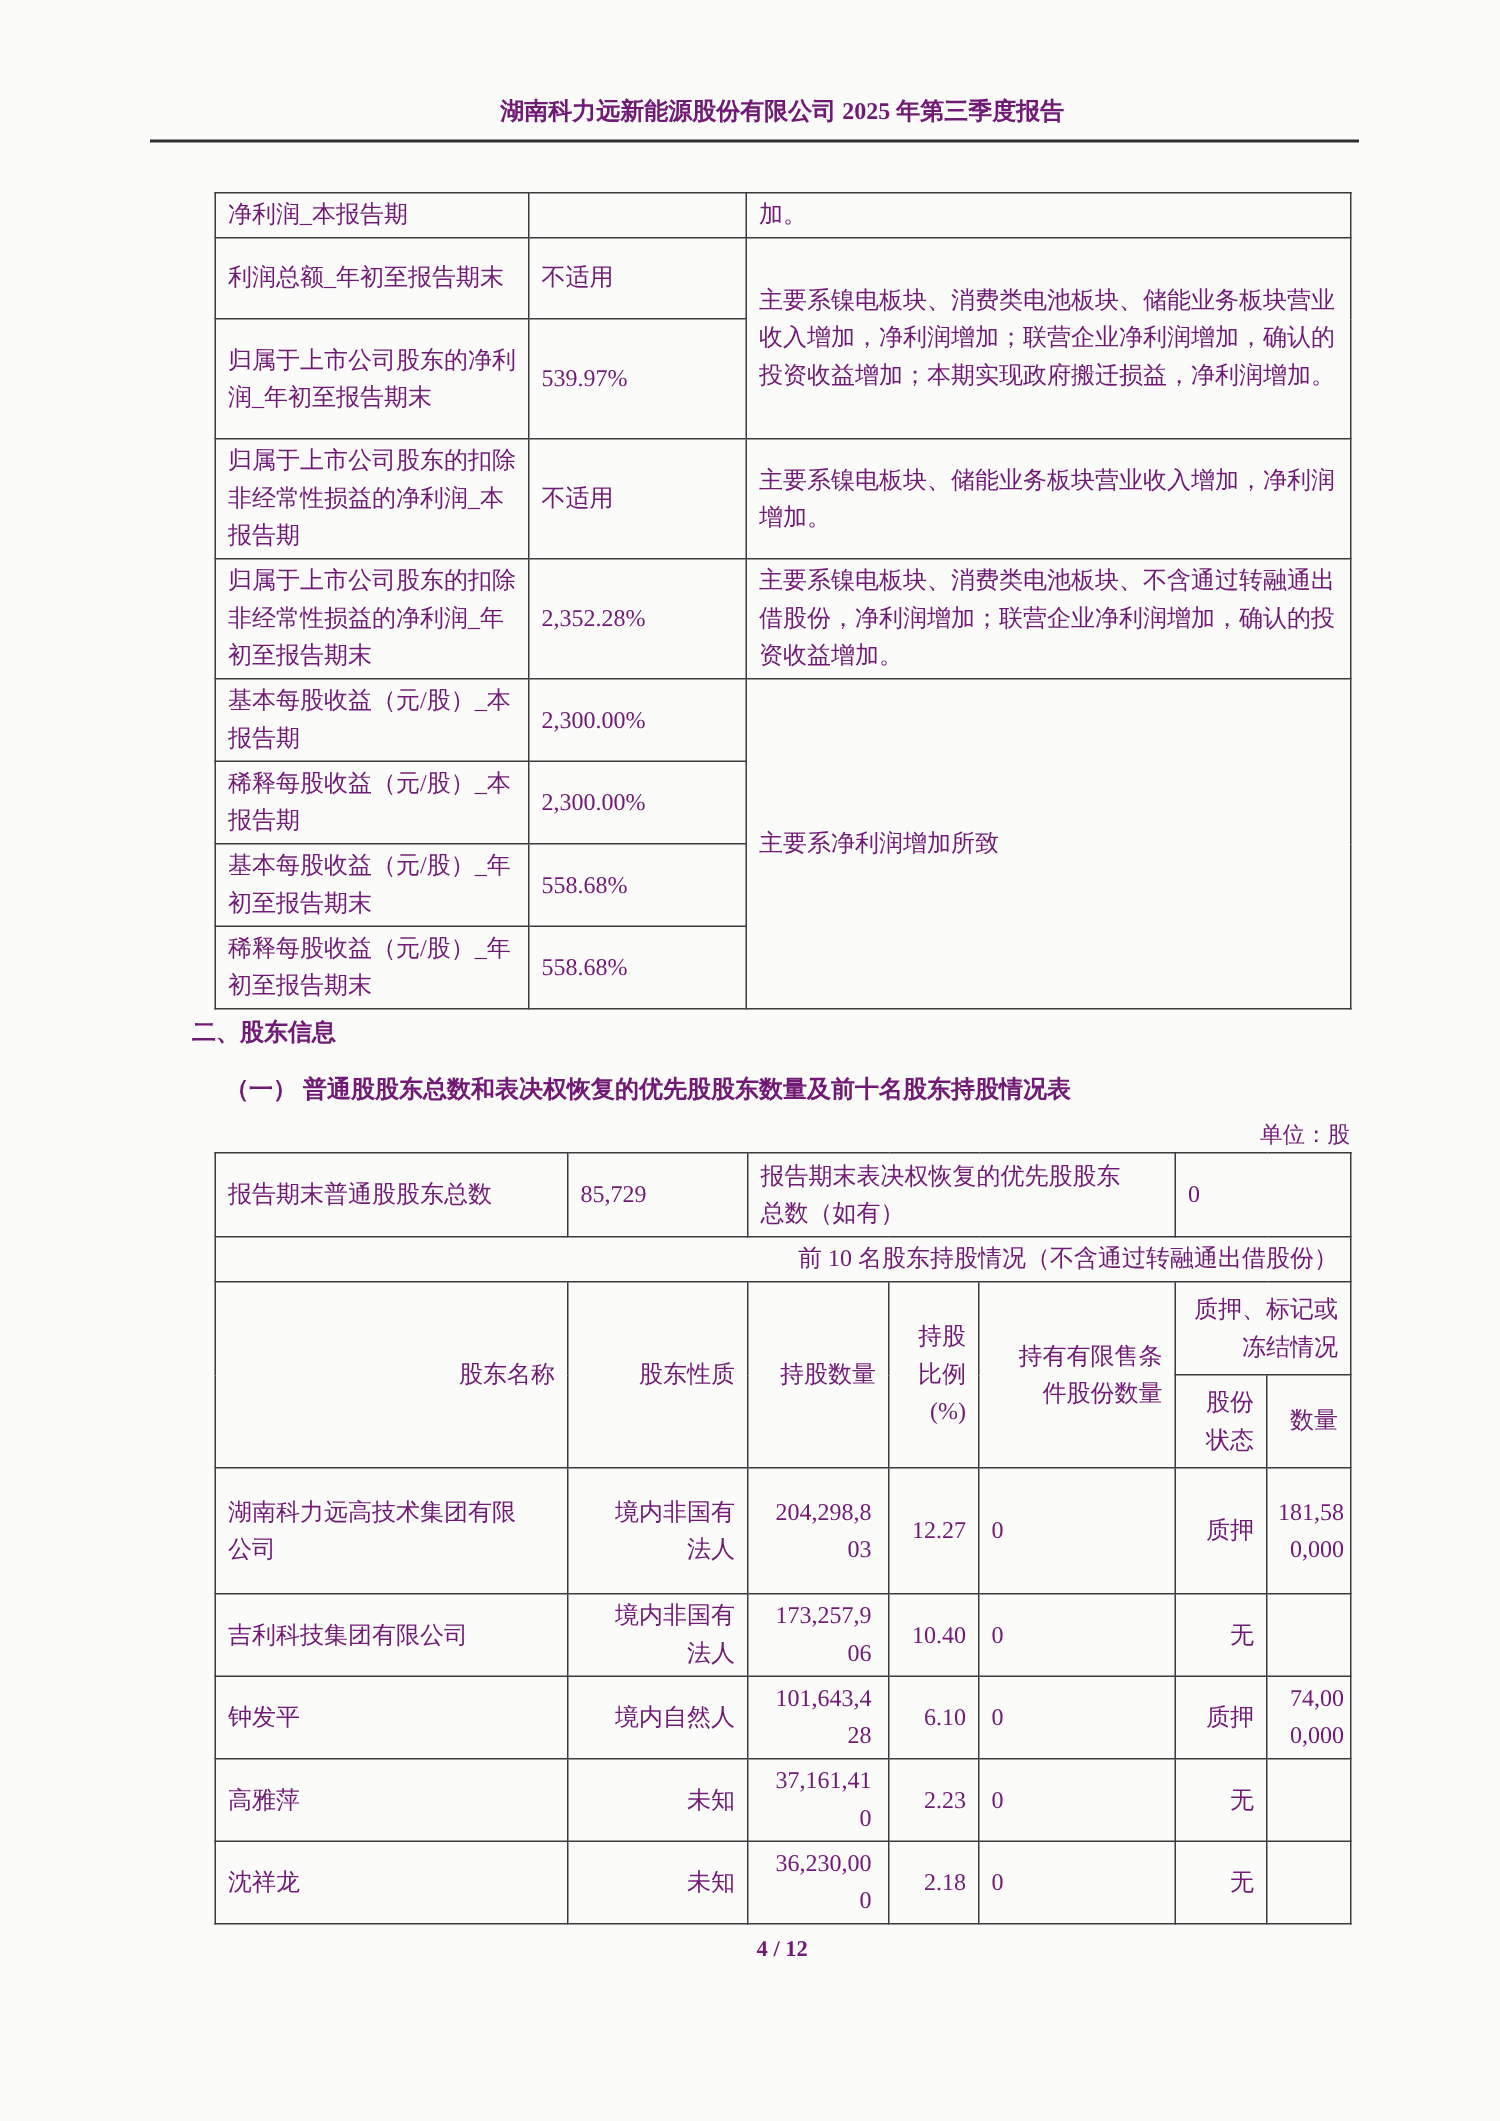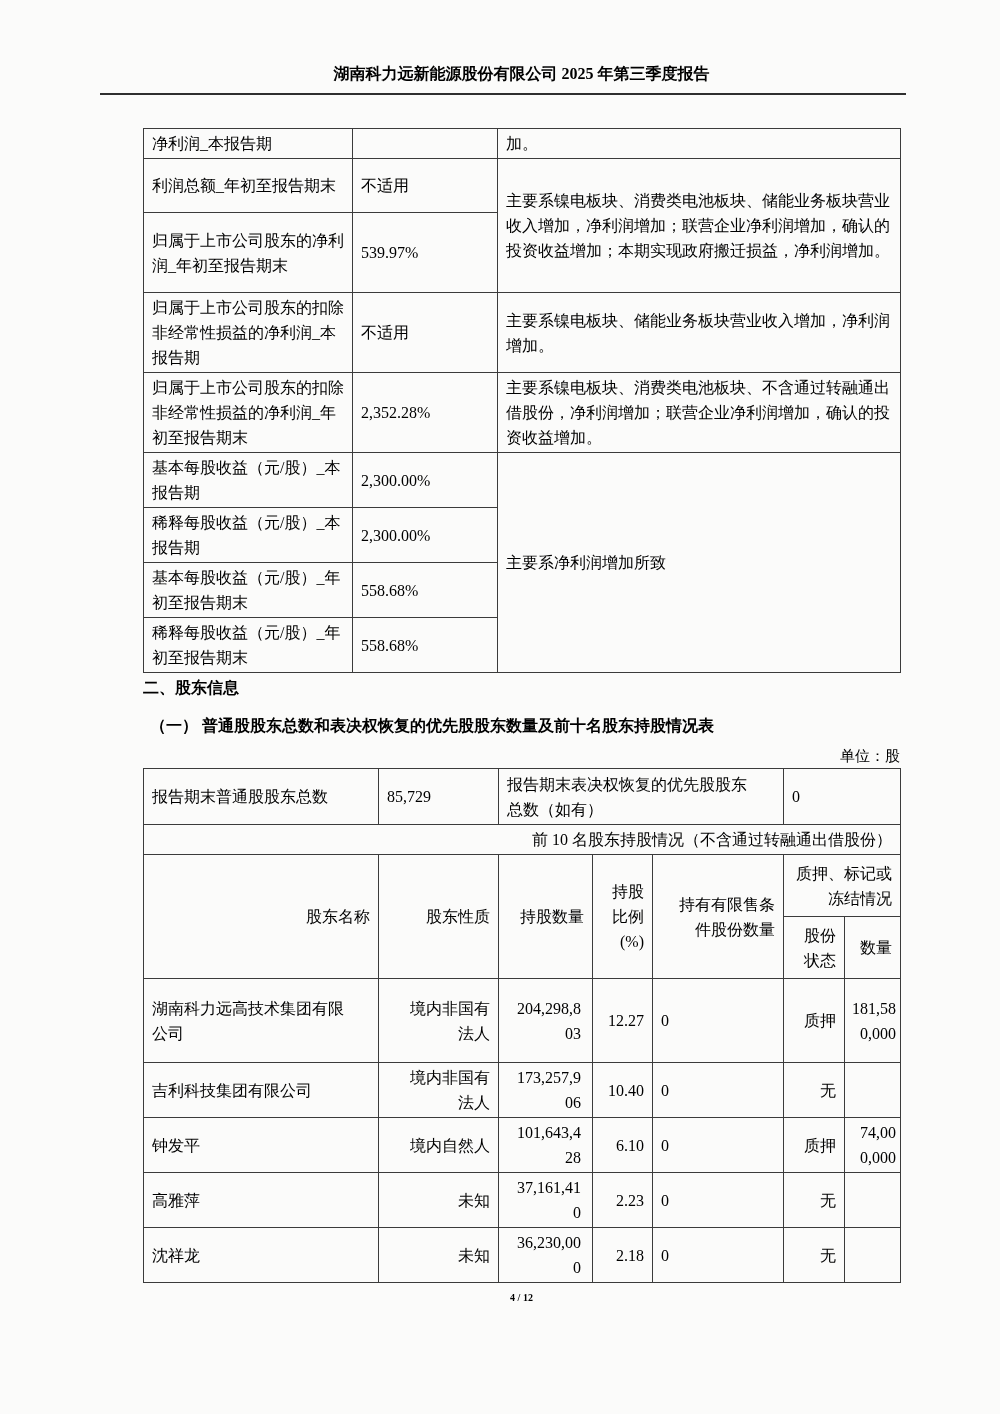--- a/index.html
+++ b/index.html
@@ -2,21 +2,21 @@
 <html><head>
 <meta charset="utf-8">
 <style>
   * { margin:0; padding:0; box-sizing:border-box; }
   html,body { background:#ffffff; }
   .page {
     position:relative;
     width:1000px; height:1414px;
     background:#fbfbfa;
     font-family:"Liberation Serif","DejaVu Serif",serif;
-    color:#000000;
+    color:#701a75;
     overflow:hidden;
   }
   .doc-header {
     position:absolute; top:64px; left:143px; width:757px;
     text-align:center; font-size:16px; font-weight:bold;
   }
   .header-rule {
     position:absolute; top:93px; left:100px; width:806px;
     border-top:2px solid #2f2f2f;
   }
@@ -31,33 +31,33 @@
     overflow:hidden;
   }
   .t1 { position:absolute; top:128px; left:143px; }
   .t2 { position:absolute; top:768px; left:143px; }
   .al { text-align:left;margin-top:29px; }
   .ar { text-align:left; }
   .ac { text-align:right; }
   .ba { word-break:break-all; padding-left:11px; padding-right:11px;margin-left:34px; }
   .qty { word-break:break-all; padding-left:4px; padding-right:4px;margin-left:36px; }
   .section-heading {
-    position:absolute; left:143px;
+    position:absolute; left:128px;
     font-size:16px; font-weight:bold;
   }
   .h1 { top:678px; }
   .h2 { top:716px; left:150px; }
   .unit-label {
     position:absolute; top:747px; right:100px;
     font-size:15px;
     margin-left:19px;
   }
   .page-footer {
     position:absolute; top:1292px; left:143px; width:757px;
-    text-align:center; font-size:10px; font-weight:bold;
+    text-align:center; font-size:15px; font-weight:bold;
   }
 </style>
 </head>
 <body>
 
 <div class="page">
 
   <div class="doc-header">湖南科力远新能源股份有限公司  2025 年第三季度报告</div>
   <div class="header-rule"></div>
 

